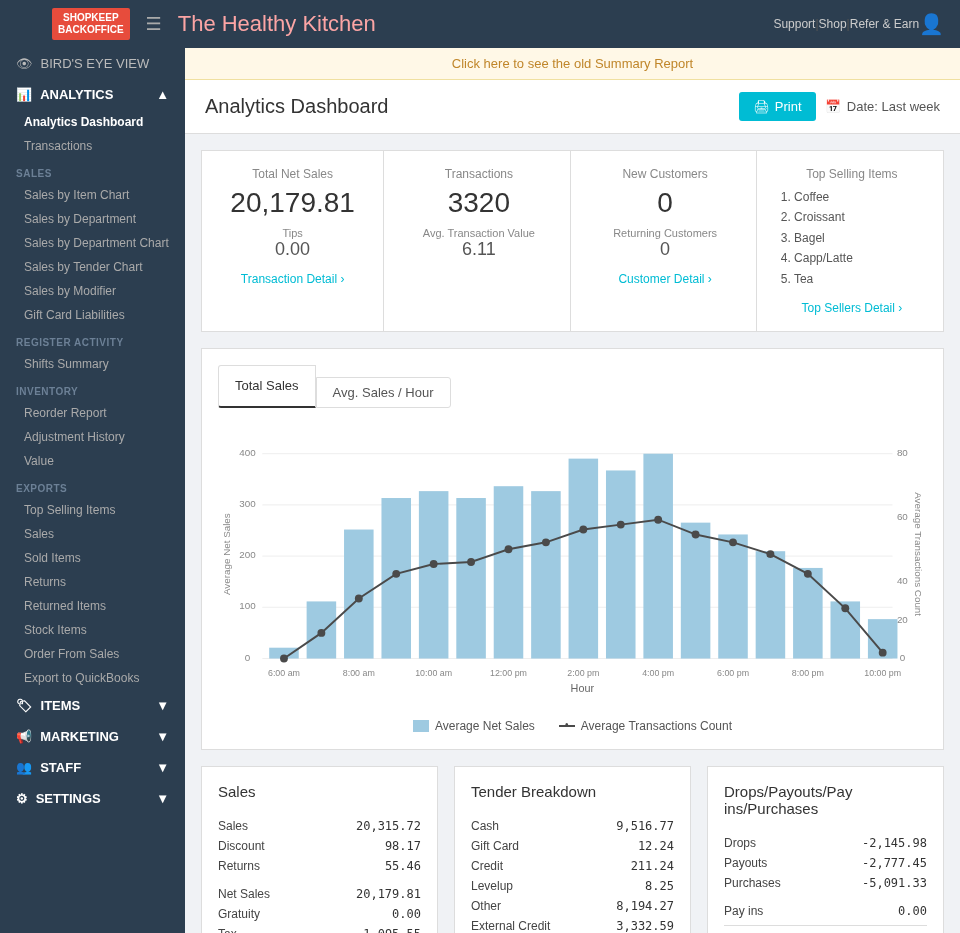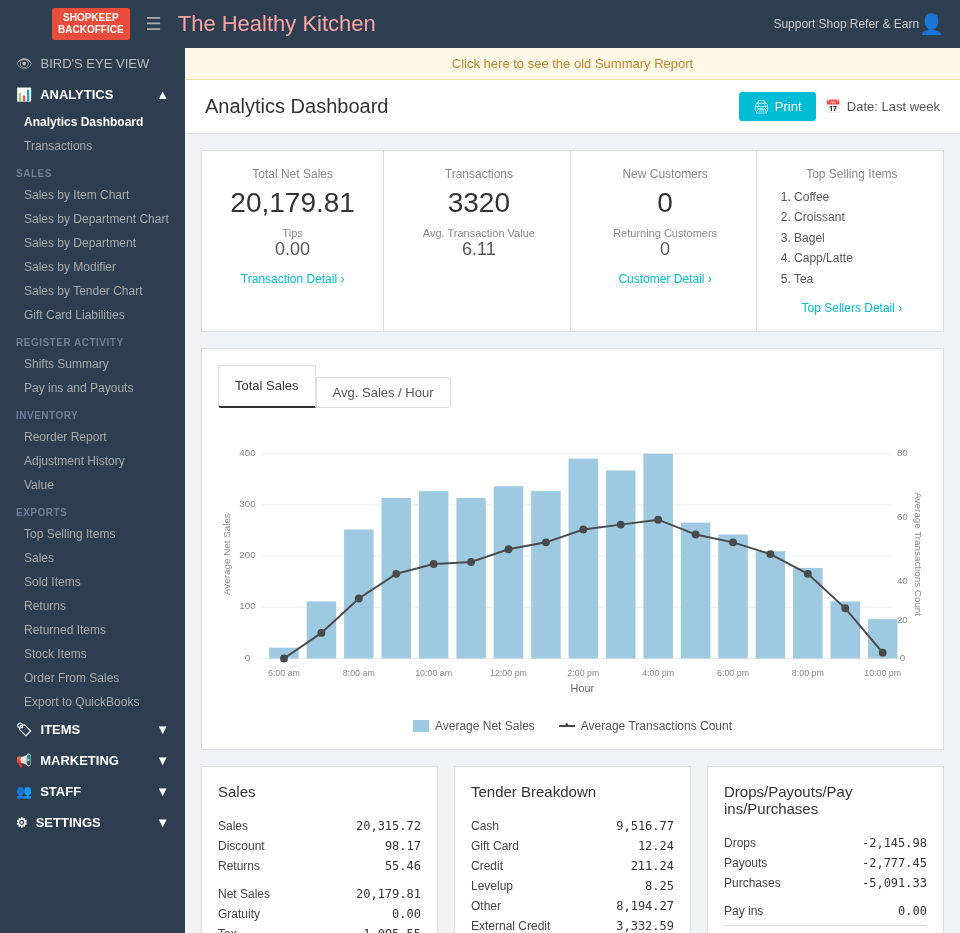--- a/index.html
+++ b/index.html
@@ -356,29 +356,28 @@
         <span>📊</span>
         <span>ANALYTICS</span>
       </span>
       <span>▲</span>
     </div>
     <div class="sidebar-sub-item active">Analytics Dashboard</div>
     <div class="sidebar-sub-item">Transactions</div>
 
     <div class="sidebar-label-section">SALES</div>
     <div class="sidebar-sub-item">Sales by Item Chart</div>
+    <div class="sidebar-sub-item">Sales by Department</div>
     <div class="sidebar-sub-item">Sales by Department Chart</div>
-    <div class="sidebar-sub-item">Sales by Department</div>
+    <div class="sidebar-sub-item">Sales by Tender Chart</div>
     <div class="sidebar-sub-item">Sales by Modifier</div>
-    <div class="sidebar-sub-item">Sales by Tender Chart</div>
     <div class="sidebar-sub-item">Gift Card Liabilities</div>
 
     <div class="sidebar-label-section">REGISTER ACTIVITY</div>
     <div class="sidebar-sub-item">Shifts Summary</div>
-    <div class="sidebar-sub-item">Pay ins and Payouts</div>
 
     <div class="sidebar-label-section">INVENTORY</div>
     <div class="sidebar-sub-item">Reorder Report</div>
     <div class="sidebar-sub-item">Adjustment History</div>
     <div class="sidebar-sub-item">Value</div>
 
     <div class="sidebar-label-section">EXPORTS</div>
     <div class="sidebar-sub-item">Top Selling Items</div>
     <div class="sidebar-sub-item">Sales</div>
     <div class="sidebar-sub-item">Sold Items</div>

